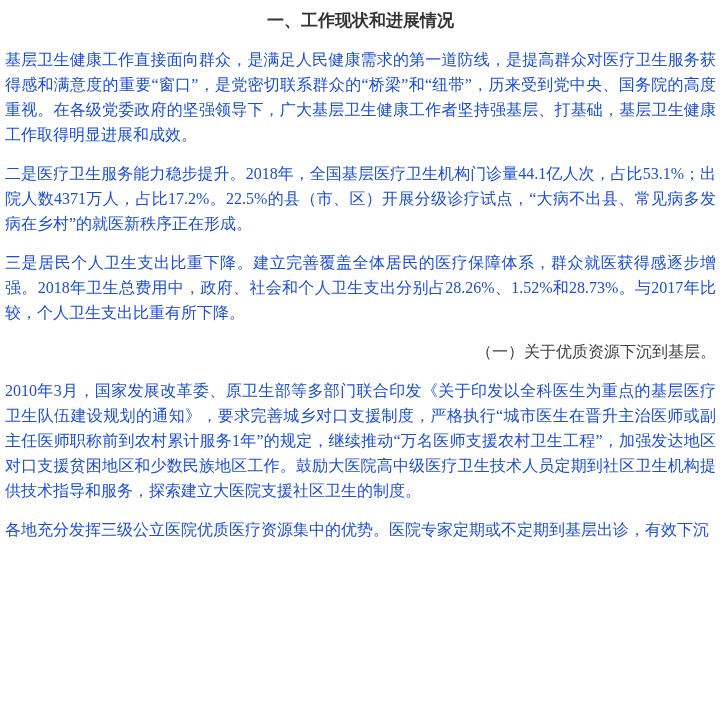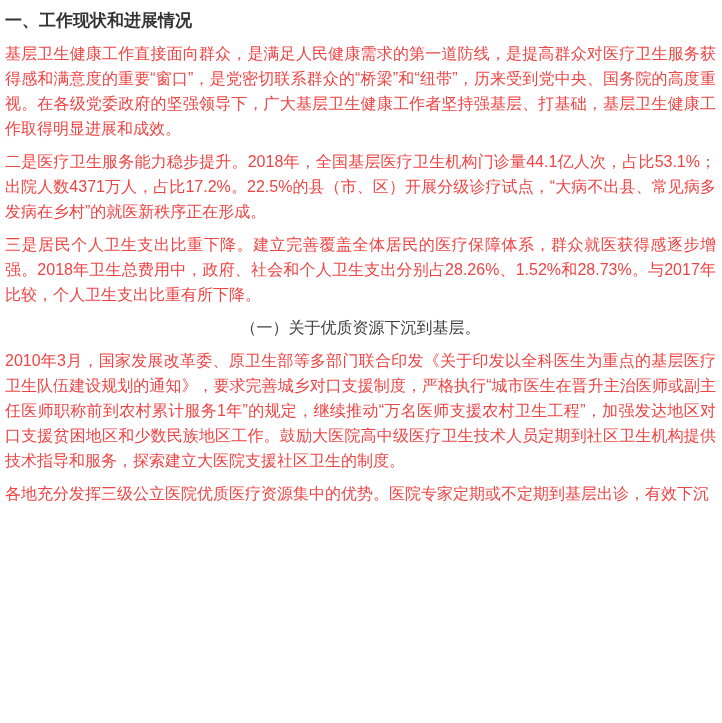--- a/index.html
+++ b/index.html
@@ -17,37 +17,38 @@
     padding: 2px 6px 0 5px;
     box-sizing: border-box;
     width: 722px;
   }
   .section-heading {
     font-size: 17px;
     line-height: 25px;
     font-weight: 700;
     color: #333333;
     margin: 6px 0;
-    text-align: left;
+    text-align: center;
   }
   .body-paragraph {
     font-size: 16px;
     line-height: 25px;
-    color: #ef4444;
-    margin: 8px 0;
+    color: #1d4ed8;
+    margin: 14px 0;
     text-align: justify;
     text-justify: inter-ideograph;
     word-break: break-all;
+    font-family: Liberation Serif, serif;
   }
   .subsection-heading {
     font-size: 16px;
     line-height: 25px;
     color: #404040;
     margin: 6px 0;
-    text-align: center;
+    text-align: right;
   }
 </style>
 </head>
 <body>
 
 <div class="page">
 
   <div class="section-heading">一、工作现状和进展情况</div>
 
   <p class="body-paragraph">基层卫生健康工作直接面向群众，是满足人民健康需求的第一道防线，是提高群众对医疗卫生服务获得感和满意度的重要“窗口”，是党密切联系群众的“桥梁”和“纽带”，历来受到党中央、国务院的高度重视。在各级党委政府的坚强领导下，广大基层卫生健康工作者坚持强基层、打基础，基层卫生健康工作取得明显进展和成效。</p>

